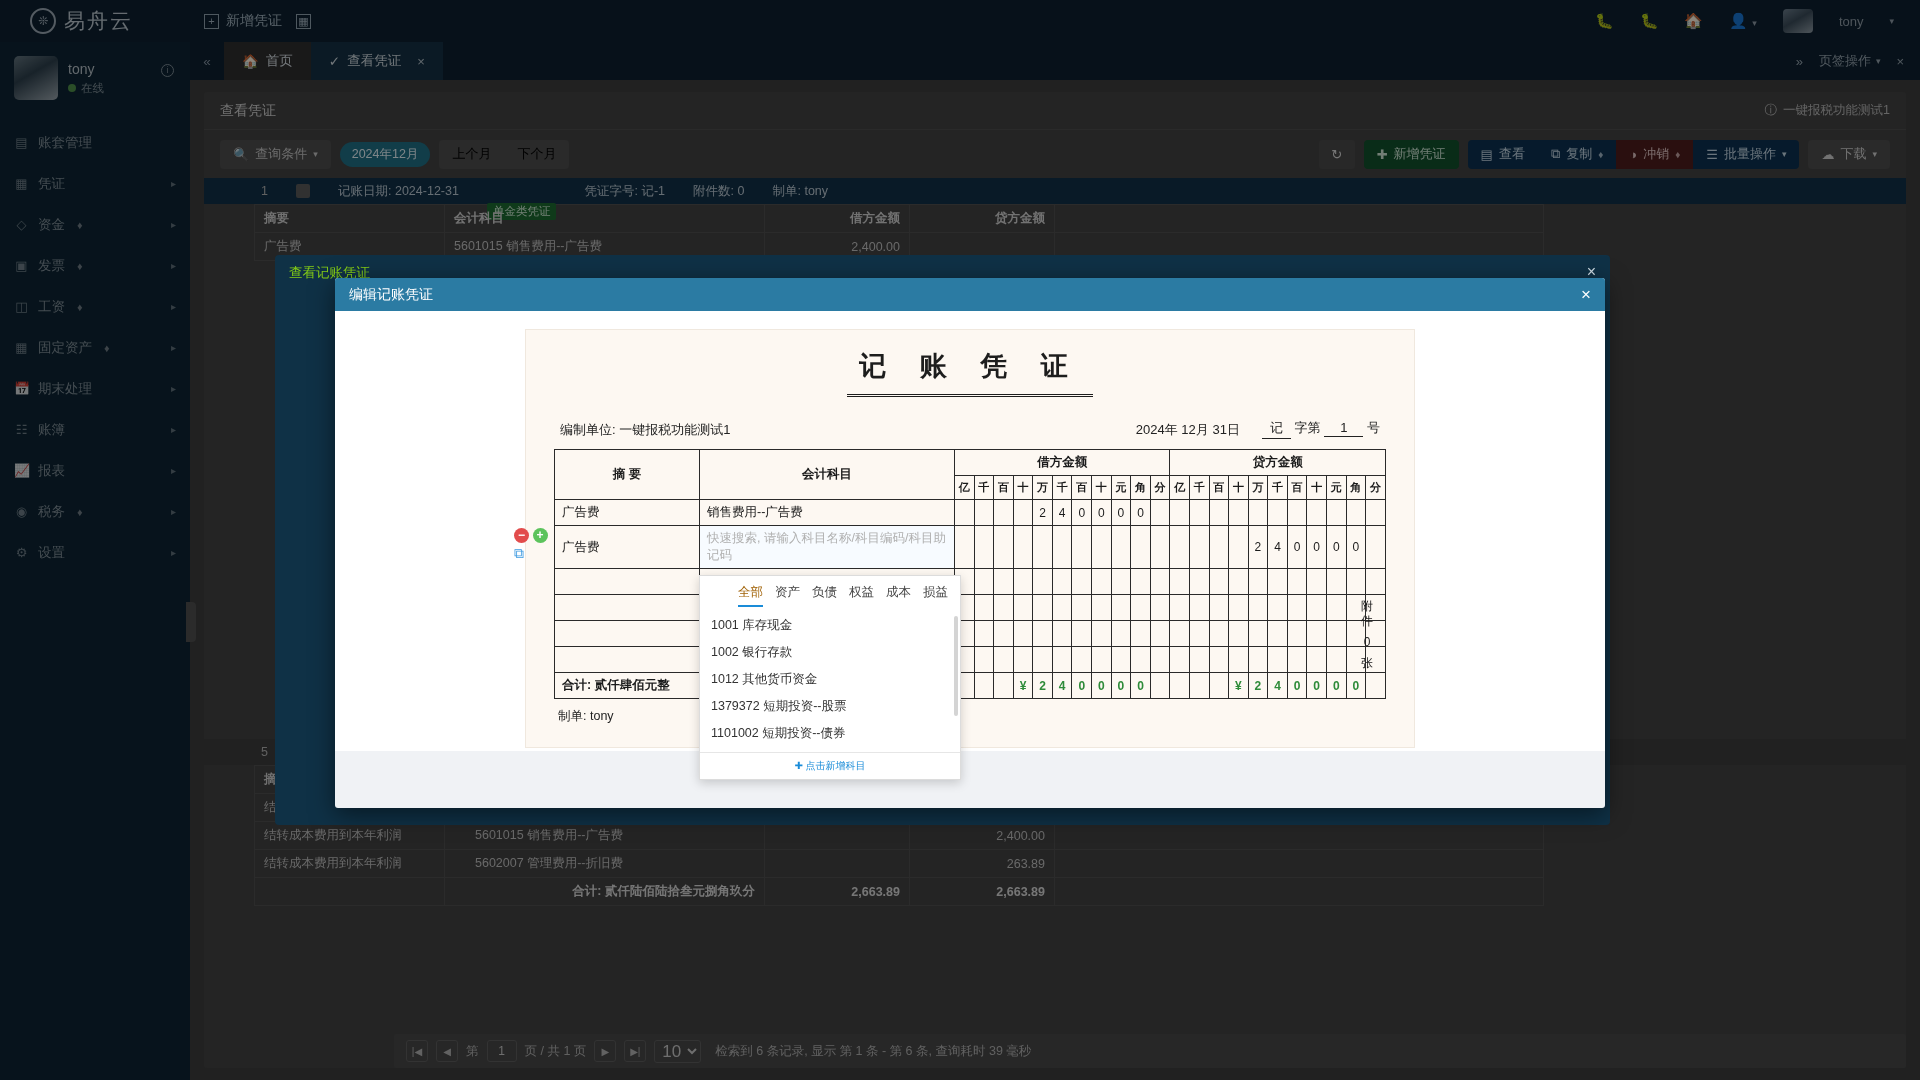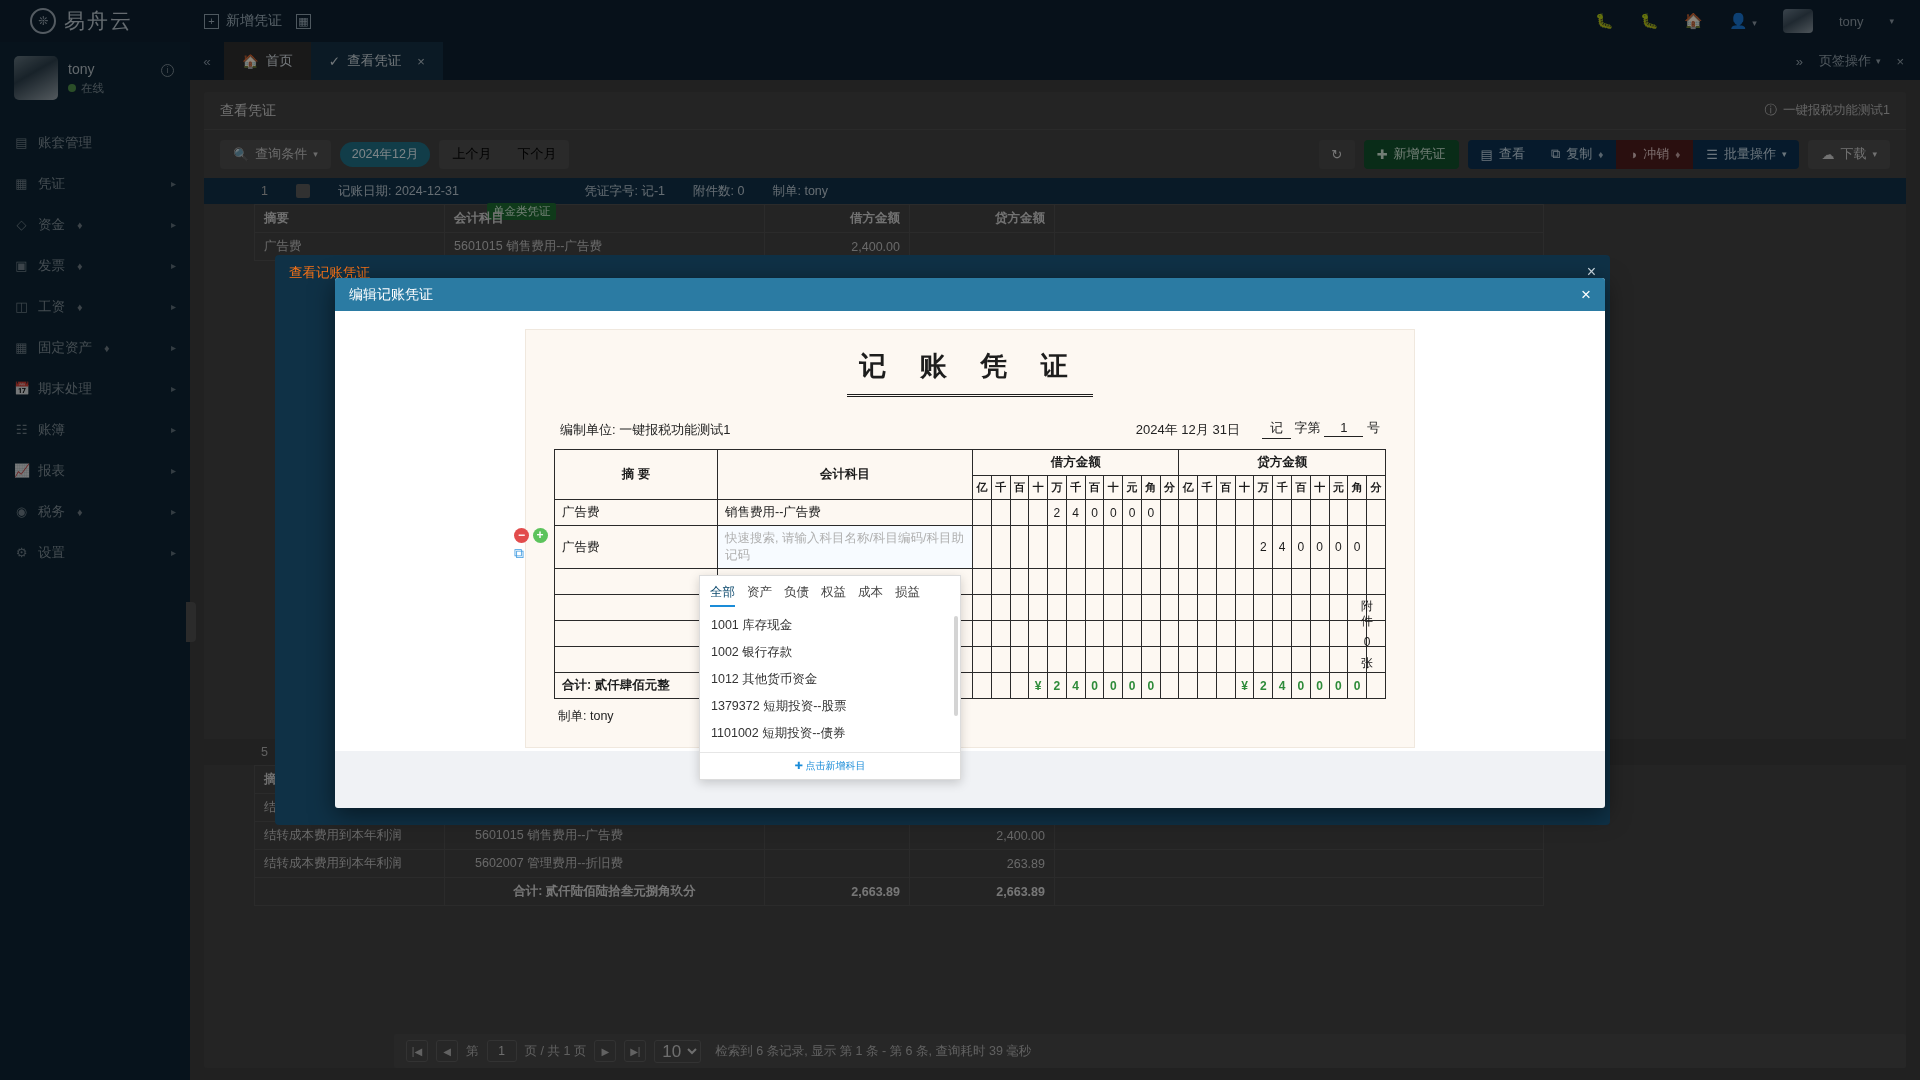--- a/index.html
+++ b/index.html
@@ -126,21 +126,21 @@
               color:#c8c8c8;text-align:center;font-size:12px;}
   .pg-sel { height:23px;border:1px solid #5d5d5d;border-radius:3px;background:transparent;color:#c8c8c8;
             font-size:17px;padding:0 3px;}
   
   .dim { position:absolute; inset:0; background:rgba(0,0,0,0.45); }
   
   .modal-under {
     position:absolute; left:275px; top:255px; width:1335px; height:570px;
     background:#0f3146; border-radius:4px;
   }
-  .modal-under-title { color:#f97316; font-size:13.5px; padding:9px 14px;font-family:Liberation Serif, serif; }
+  .modal-under-title { color:#84cc16; font-size:13.5px; padding:9px 14px;font-family:Liberation Serif, serif; }
   .modal-under-x { position:absolute; right:14px; top:8px; color:#cfdde6; font-size:16px;}
   
   .modal {
     position:absolute; left:335px; top:278px; width:1270px; height:530px;
     background:#f0f2f5; border-radius:3px; box-shadow:0 6px 24px rgba(0,0,0,.5); overflow:hidden;
   }
   .modal-title {
     height:33px; background:#2b7ba3; color:#fff; display:flex; align-items:center;
     padding:0 14px; font-size:14px; justify-content:space-between;
   }
@@ -154,21 +154,21 @@
                  padding-bottom:8px; font-weight:bold;}
   .sheet-title span { border-bottom:3px double #1d1d1d; padding:0 12px 13px 12px;}
   .sheet-meta { display:flex; align-items:flex-end; font-size:13px; color:#222; margin:16px 6px 10px 6px;}
   .sheet-meta .unit { flex:0 0 auto;margin-top:13px; }
   .sheet-meta .mid { margin-left:auto; display:flex; align-items:flex-end; gap:22px;}
   .ul-s { border-bottom:1px solid #222; padding:0 8px 1px 8px; display:inline-block;}
   .ul-n { border-bottom:1px solid #222; padding:0 16px 1px 16px; display:inline-block;}
   table.vt { border-collapse:collapse; width:100%; font-size:12.5px; color:#1b1b1b; table-layout:fixed;}
   table.vt th, table.vt td { border:1px solid #2a2a2a; }
   .vt th { font-weight:bold; text-align:center; padding:4px 0; }
-  .vt .c-zhaiyao { width:163px; }
+  .vt .c-zhaiyao { width:145px; }
   .vt .c-kemu { width:255px; }
   .dcell { width:16px; text-align:center; padding:0; height:26px; font-size:12px;}
   .dhead { width:16px; text-align:center; font-size:11px; padding:2px 0; }
   .tdtext { padding:4px 7px; height:26px; }
   .ph { color:#b0b0b0; }
   .money { color:#2e8b39; font-weight:bold; }
   .yen { color:#2e8b39; font-weight:bold; }
   .tot-label { font-weight:bold; padding:4px 7px; }
   .maker { font-size:12.5px; color:#222; margin:9px 4px 0 4px;}
   .att-col {
@@ -181,21 +181,21 @@
   .ra-minus { background:#e24c4c; }
   .ra-plus  { background:#5cc35c; }
   .ra-copy  { color:#3d9ae0; font-size:14px; }
   
   .dd {
     position:absolute; left:0; top:26px; width:262px; background:#fff;
     border:1px solid #dcdcdc; box-shadow:0 3px 10px rgba(0,0,0,.18); z-index:30;
   }
   .dd-tabs { display:flex; gap:12px; padding:8px 10px 5px 10px; font-size:12.5px; color:#444;}
   .dd-tabs .t { padding-bottom:4px; cursor:pointer;}
-  .dd-tabs .t.on { color:#0c4a6e; border-bottom:2px solid #1a8cd8;}
+  .dd-tabs .t.on { color:#a16207; border-bottom:2px solid #1a8cd8;margin-left:28px;}
   .dd-list { max-height:140px; overflow:hidden; position:relative;}
   .dd-item { padding:5px 11px; font-size:12.5px; color:#333; cursor:pointer;}
   .dd-scroll { position:absolute; right:2px; top:4px; width:4px; height:100px; background:#d4d4d4; border-radius:2px;}
   .dd-foot { border-top:1px solid #e6e6e6; text-align:center; padding:6px 0; color:#1a8cd8; font-size:10px; cursor:pointer;}
   .modal-foot {
     height:57px; background:#f0f2f5; border-top:1px solid #e2e4e8;
     display:flex; align-items:center; justify-content:flex-end; gap:12px; padding-right:30px;
   }
   .m-btn { height:31px; padding:0 22px; border-radius:4px; font-size:13.5px; cursor:pointer; border:1px solid transparent;}
   .m-ok { background:#5cb85c; color:#fff; }
@@ -473,21 +473,21 @@
         </tr>
         <tr>
           <td>结转成本费用到本年利润</td>
           <td class="ind">5602007 管理费用--折旧费</td>
           <td class="num"></td>
           <td class="num">263.89</td>
           <td></td>
         </tr>
         <tr class="tot">
           <td></td>
-          <td style="text-align:center">合计:  贰仟陆佰陆拾叁元捌角玖分</td>
+          <td style="text-align:right">合计:  贰仟陆佰陆拾叁元捌角玖分</td>
           <td class="num">2,663.89</td>
           <td class="num">2,663.89</td>
           <td></td>
         </tr>
       </tbody>
         </table>
     </div>
 
     <div class="pagerbar">
       <span class="pg-btn">|◀</span>

